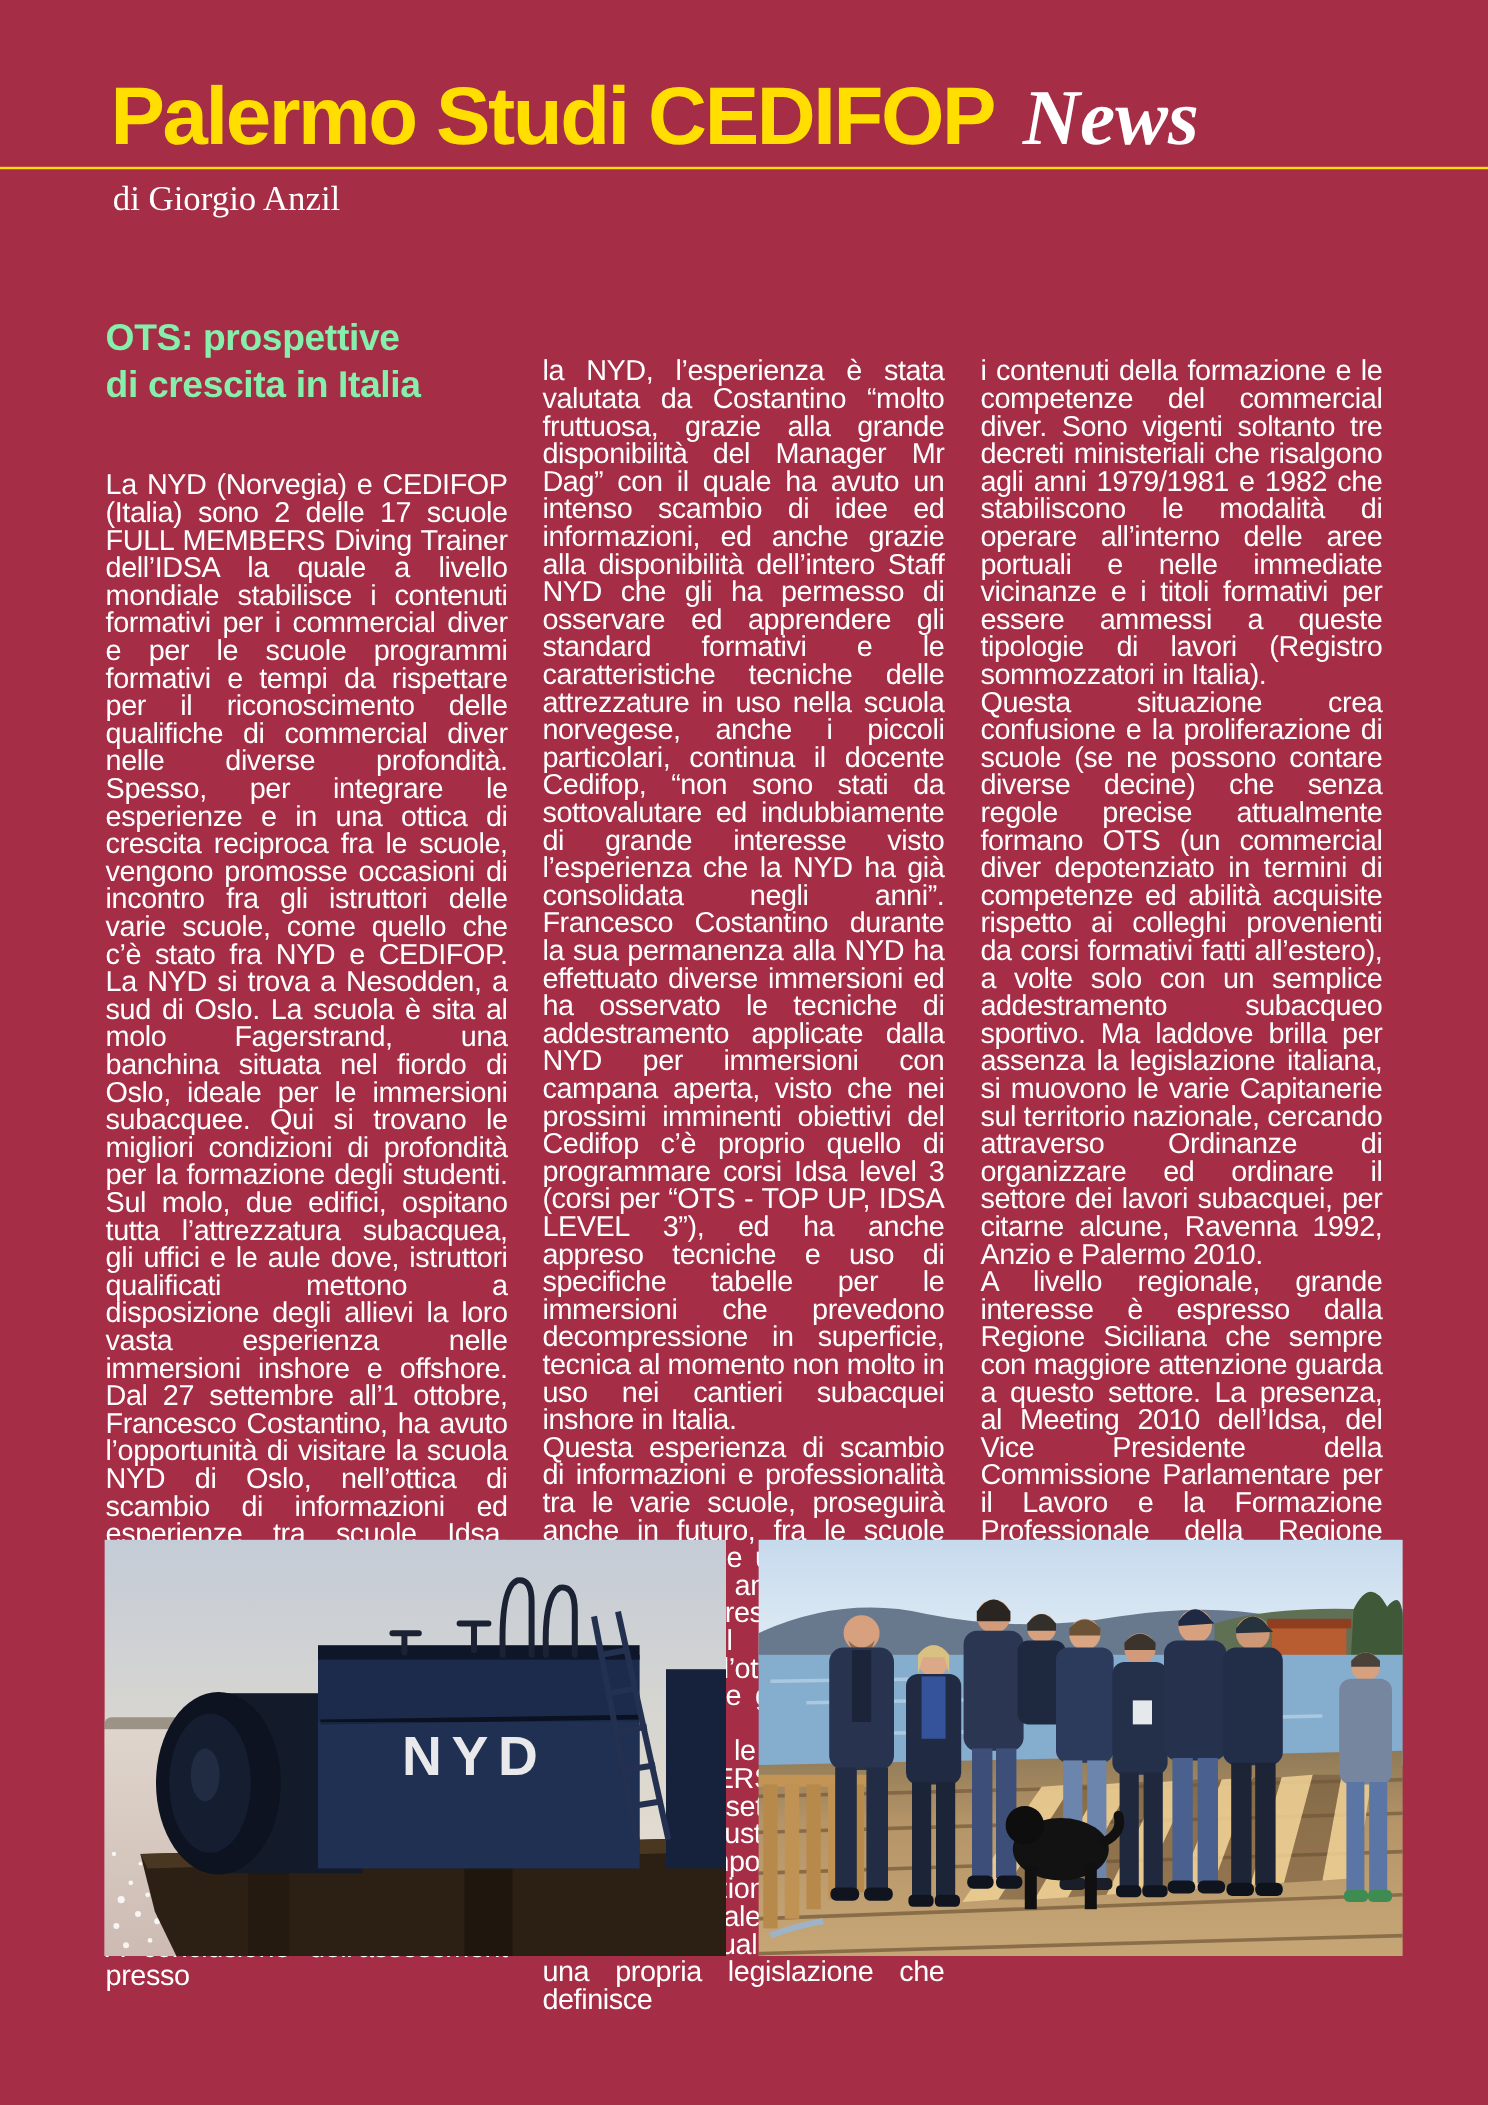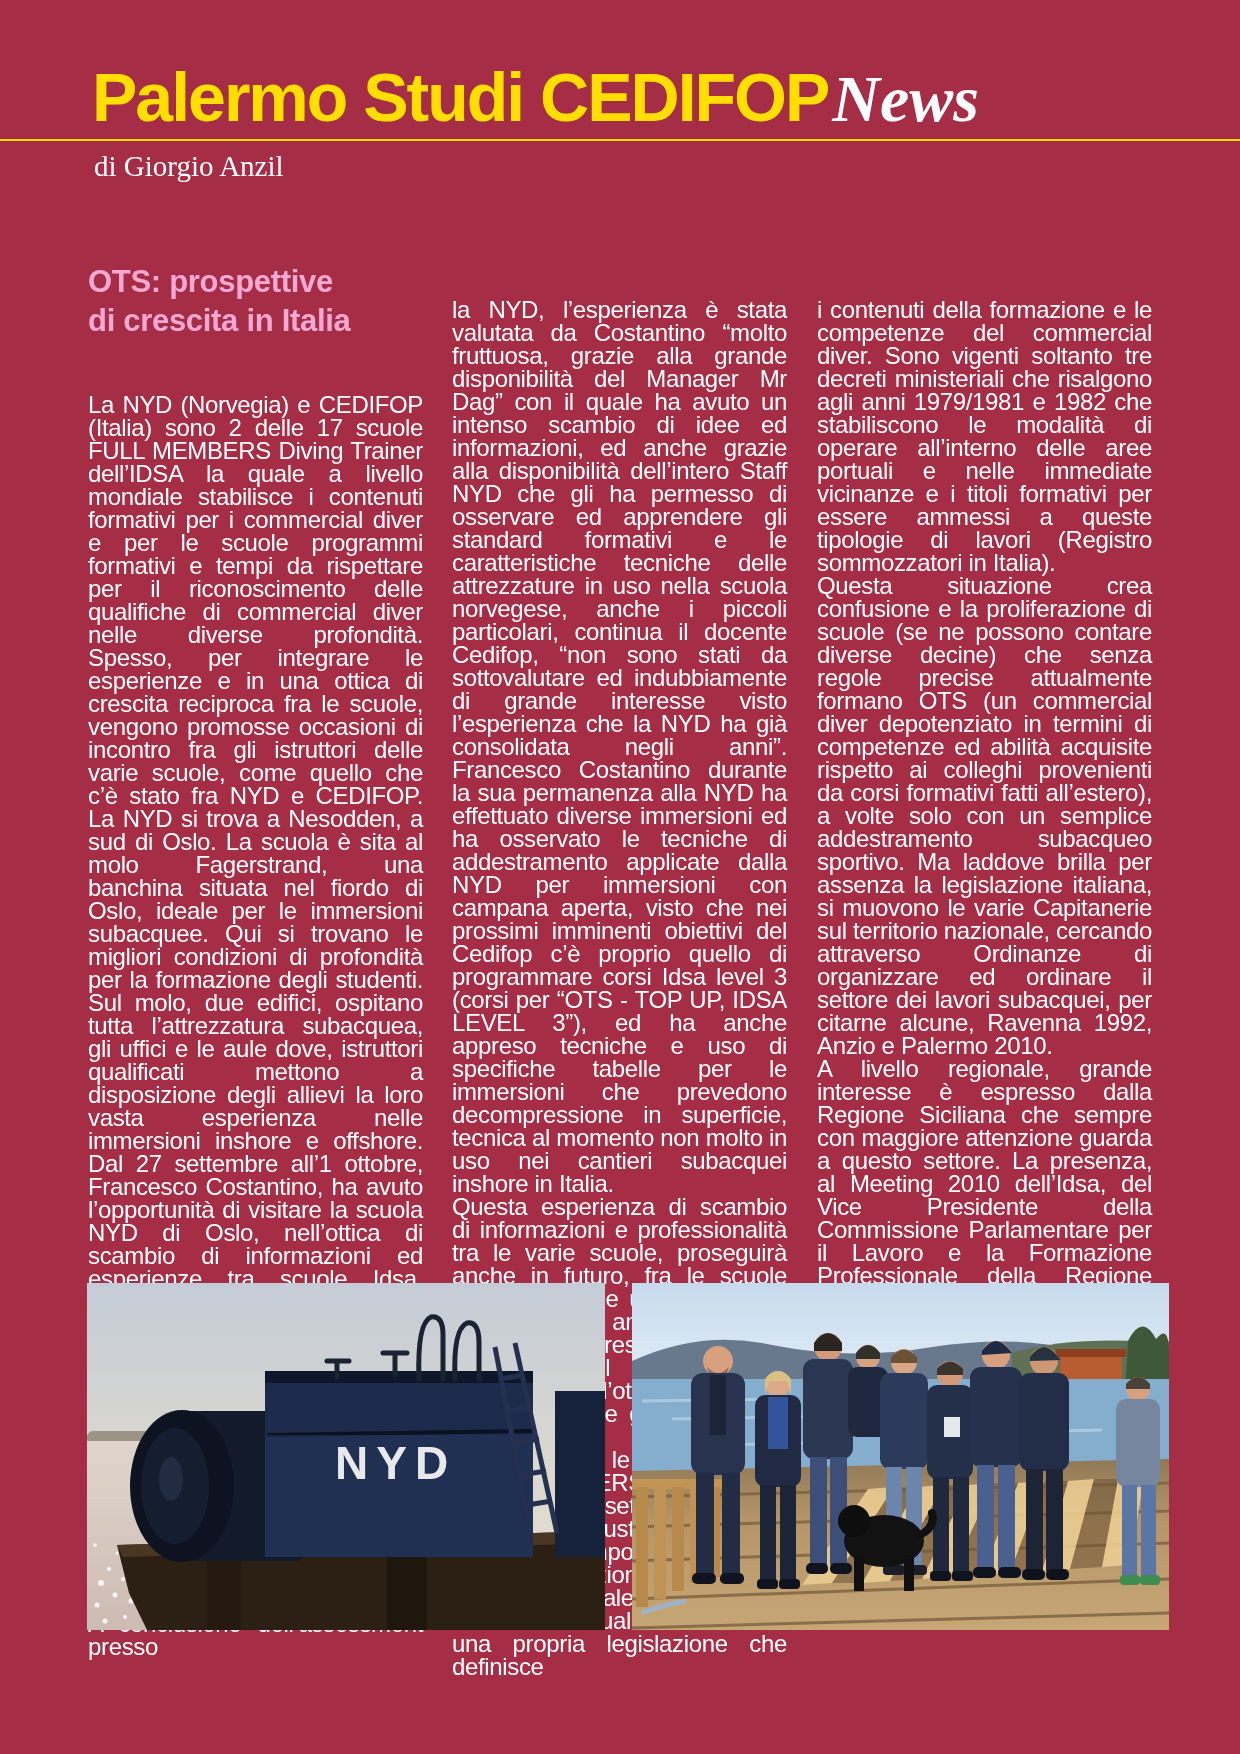--- a/index.html
+++ b/index.html
@@ -17,36 +17,36 @@
     white-space:nowrap;
   }
   .masthead .main{
     font-family:"Liberation Sans", sans-serif;
     font-weight:bold;font-size:68px;letter-spacing:-2px;
     color:#FFDE00;
   }
   .masthead .suffix{
     font-family:"Liberation Serif", serif;
     font-weight:bold;font-style:italic;font-size:66px;
-    color:#FFFFFF;margin-left:4px;
+    color:#FFFFFF;margin-left:24px;
   }
   .rule{
     position:absolute;left:0;top:139px;width:1240px;height:2px;
     background:#FFDE00;
   }
   .byline{
     position:absolute;left:94px;top:150px;
     font-family:"Liberation Serif", serif;
     font-size:29px;color:#FFFFFF;
   }
   
   .article-heading{
     position:absolute;left:88px;top:262px;width:340px;
     font-weight:bold;font-size:31px;line-height:39px;
-    color:#f9a8d4;letter-spacing:-0.3px;
+    color:#86efac;letter-spacing:-0.3px;
   }
   .col{
     position:absolute;width:335px;
     color:#FFFFFF;
     font-size:24px;line-height:23px;letter-spacing:-0.35px;
   }
   .col .para{
     margin:0;text-align:justify;
     -webkit-hyphens:none;hyphens:none;
   }

